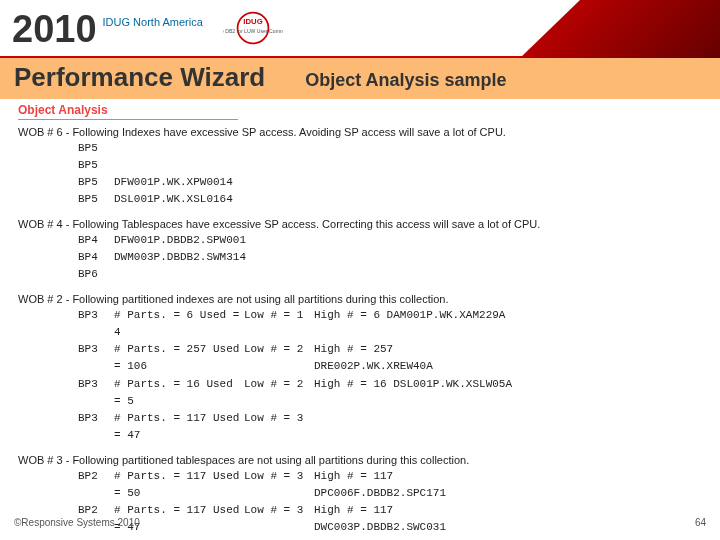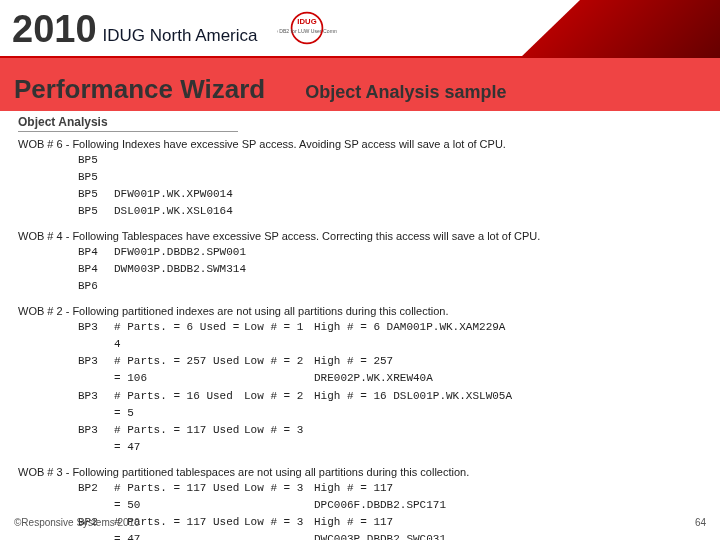--- a/index.html
+++ b/index.html
@@ -22,44 +22,44 @@
       border-bottom: 2px solid #cc0000;
       position: relative;
     }
     .header-year {
       font-size: 38px;
       font-weight: bold;
       color: #333;
       margin-right: 6px;
     }
     .header-org {
-      font-size: 17px;
-      color: #0f172a;
+      font-size: 11px;
+      color: #0369a1;
       line-height: 1.2;
-      margin-top: 18px;
+      margin-top: 8px;
     }
     .header-logo {
       margin-left: 20px;
       width: 60px;
       height: 40px;
     }
     .header-decoration {
       position: absolute;
       right: 0;
       top: 0;
       width: 200px;
       height: 58px;
       background: linear-gradient(135deg, #cc0000 0%, #990000 50%, #660000 100%);
       clip-path: polygon(30% 0%, 100% 0%, 100% 100%, 0% 100%);
     }
 
     
     .title-bar {
-      background: #ef4444;
-      padding: 16px 14px 6px 14px;
+      background: #fdba74;
+      padding: 4px 14px 6px 14px;
       display: flex;
       align-items: baseline;
       gap: 40px;
     }
     .title-main {
       font-size: 26px;
       font-weight: bold;
       color: #333;
     }
     .title-sub {
@@ -70,21 +70,21 @@
 
     
     .content {
       padding: 4px 18px 4px 18px;
       font-size: 11px;
       color: #222;
     }
     .section-header {
       font-size: 12px;
       font-weight: bold;
-      color: #404040;
+      color: #ef4444;
       margin-bottom: 2px;
     }
     .divider {
       border-bottom: 1px solid #999;
       margin-bottom: 6px;
       width: 220px;
     }
 
     .wob-block {
       margin-bottom: 10px;

